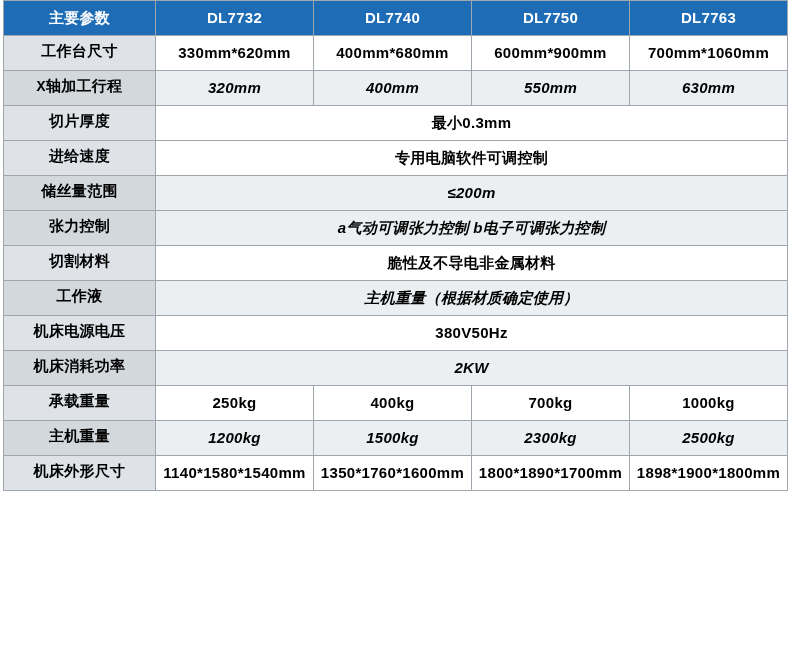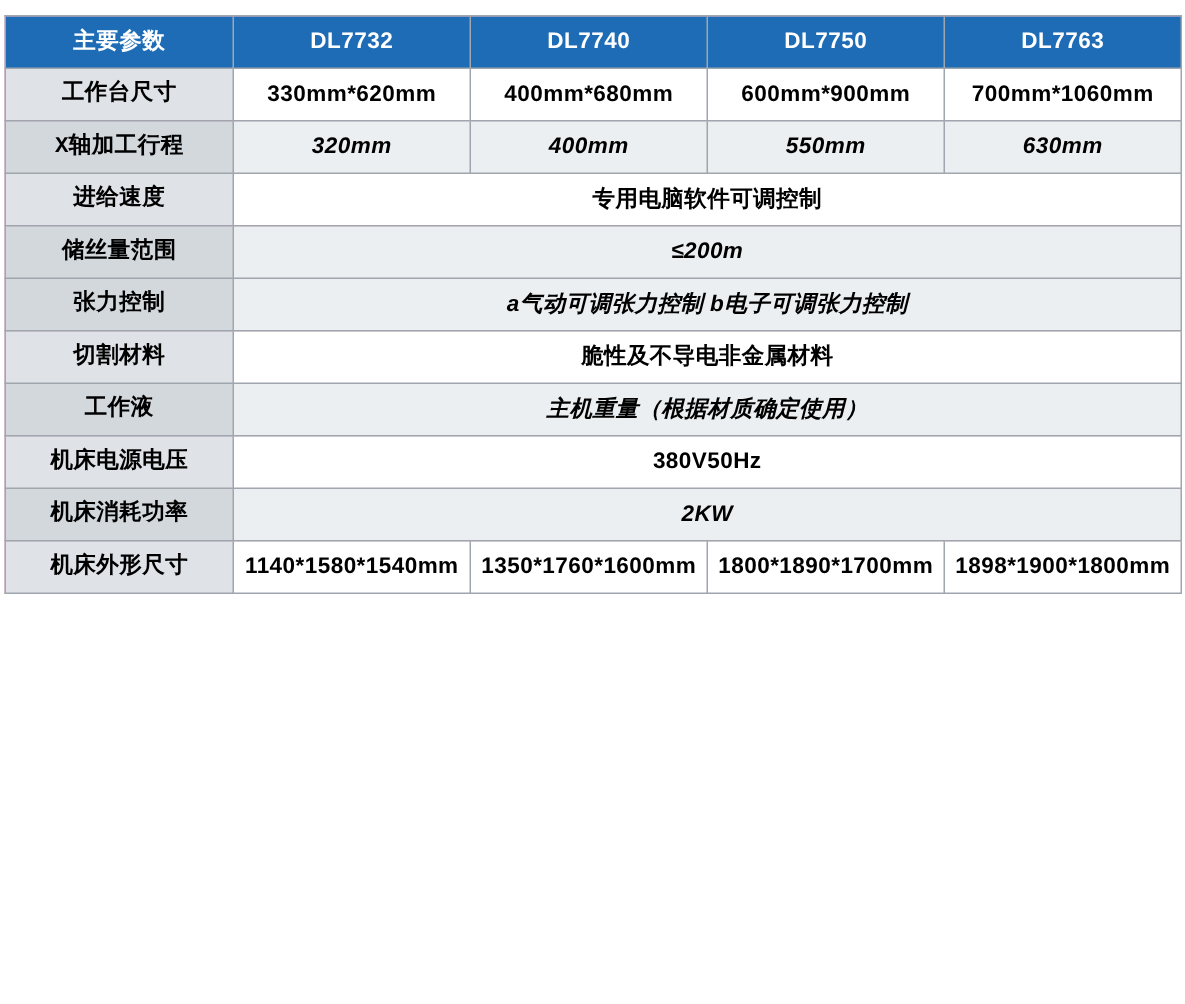--- a/index.html
+++ b/index.html
@@ -11,22 +11,22 @@
     width: 790px;
     height: 669px;
     font-family: "Liberation Sans", "DejaVu Sans", sans-serif;
     color: #000000;
     overflow: hidden;
   }
   #spec-table {
     border-collapse: collapse;
     table-layout: fixed;
     width: 784px;
-    margin: 10px 3px 0 3px;
-    background: #f9a8d4;
+    margin: 0 3px 0 3px;
+    background: #22c55e;
   }
   #spec-table col.c0 { width: 152px; }
   #spec-table col.c1 { width: 158px; }
   #spec-table col.c2 { width: 158px; }
   #spec-table col.c3 { width: 158px; }
   #spec-table col.c4 { width: 158px; }
 
   #spec-table td, #spec-table th {
     border: 1px solid #9fa6ad;
     text-align: center;
@@ -99,20 +99,24 @@
         <td class="value">700mm*1060mm</td>
       </tr>
       <tr class="alt">
         <td class="label">X轴加工行程</td>
         <td class="value">320mm</td>
         <td class="value">400mm</td>
         <td class="value">550mm</td>
         <td class="value">630mm</td>
       </tr>
       <tr>
+        <td class="label">切片厚度</td>
+        <td class="value wide" colspan="4">最小0.3mm</td>
+      </tr>
+      <tr>
         <td class="label">进给速度</td>
         <td class="value wide" colspan="4">专用电脑软件可调控制</td>
       </tr>
       <tr class="alt">
         <td class="label">储丝量范围</td>
         <td class="value wide" colspan="4">≤200m</td>
       </tr>
       <tr class="alt">
         <td class="label">张力控制</td>
         <td class="value wide" colspan="4">a气动可调张力控制  b电子可调张力控制</td>
@@ -127,20 +131,34 @@
       </tr>
       <tr>
         <td class="label">机床电源电压</td>
         <td class="value wide" colspan="4">380V50Hz</td>
       </tr>
       <tr class="alt">
         <td class="label">机床消耗功率</td>
         <td class="value wide" colspan="4">2KW</td>
       </tr>
       <tr>
+        <td class="label">承载重量</td>
+        <td class="value">250kg</td>
+        <td class="value">400kg</td>
+        <td class="value">700kg</td>
+        <td class="value">1000kg</td>
+      </tr>
+      <tr class="alt">
+        <td class="label">主机重量</td>
+        <td class="value">1200kg</td>
+        <td class="value">1500kg</td>
+        <td class="value">2300kg</td>
+        <td class="value">2500kg</td>
+      </tr>
+      <tr>
         <td class="label">机床外形尺寸</td>
         <td class="value">1140*1580*1540mm</td>
         <td class="value">1350*1760*1600mm</td>
         <td class="value">1800*1890*1700mm</td>
         <td class="value">1898*1900*1800mm</td>
       </tr>
     </tbody>
 </table>
 
 </body></html>

